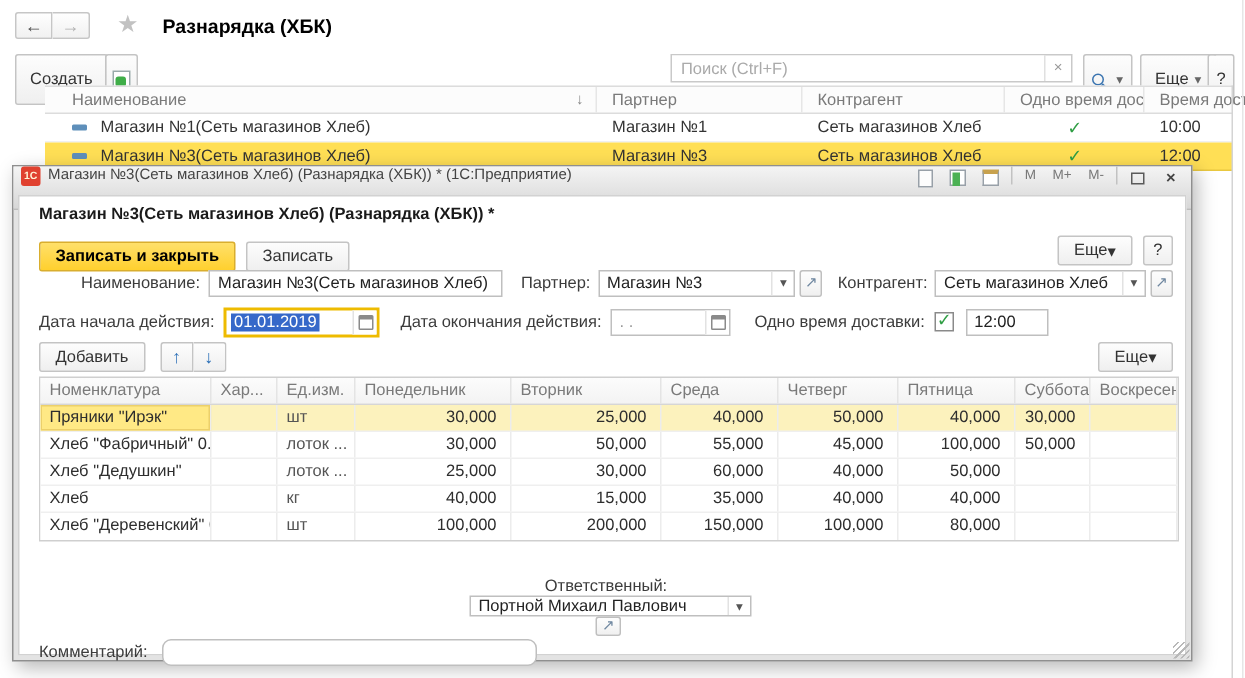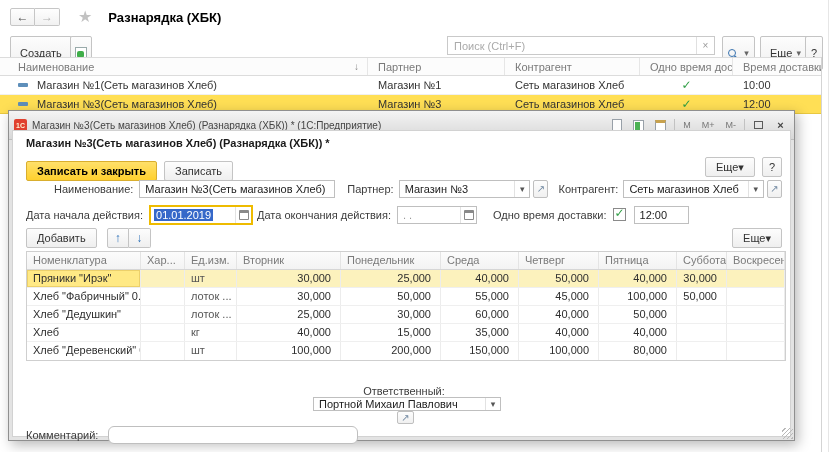--- a/index.html
+++ b/index.html
@@ -29,39 +29,39 @@
   .newdoc-ic::after { content:""; position:absolute; left:1px; bottom:1px; width:7px; height:7px; background:#3fae49; border-radius:2px; }
   .search { position:absolute; left:447px; top:2px; width:268px; height:19px; border:1px solid #c9c9c9; background:#fff; display:flex; }
   .search input { flex:1; border:none; outline:none; padding:0 6px; font:inherit; color:#444; }
   .search input::placeholder { color:#aaa; }
   .search .clear { width:18px; border-left:1px solid #e0e0e0; color:#999; display:flex; align-items:center; justify-content:center; font-size:10px; cursor:pointer; }
   .lens { width:8px; height:8px; border:1.5px solid #3a74b0; border-radius:50%; position:relative; }
   .lens::after { content:""; position:absolute; width:5px; height:1.5px; background:#3a74b0; transform:rotate(45deg); right:-4px; bottom:-2px; }
 
   
   .lcols { display:grid; grid-template-columns:368px 137px 135px 93px 89px; }
-  .list { position:absolute; left:0; top:57px; width:822px; }
+  .list { position:absolute; left:0; top:57px; width:822px;padding-left:30px; }
   .lheader { height:19px; background:#fcfcfc; border-top:1px solid #dcdcdc; border-bottom:1px solid #dcdcdc; color:#7a7a7a; }
   .lheader > div { display:flex; align-items:center; padding-left:10px; border-right:1px solid #e6e6e6; overflow:hidden; white-space:nowrap; cursor:pointer; }
   .lheader > div.first { padding-left:18px; }
   .sort-arrow { margin-left:auto; margin-right:8px; color:#888; font-size:10px; }
   .lrow { height:19px; align-items:center; background:#fff; border-bottom:1px solid #f0f0f0; cursor:pointer; }
   .lrow.selected { background:#ffdf55; border-bottom-color:#e9c840; }
   .lrow > span { padding-left:10px; white-space:nowrap; overflow:hidden; }
   .lrow .c-first { display:flex; align-items:center; gap:9px; padding-left:18px; }
   .dash { width:10px; height:4px; background:#5e8fba; border-radius:1px; flex:0 0 auto; }
   .c-check { text-align:center; padding-left:0 !important; color:#2f9e44; font-weight:bold; font-size:12px; }
   .gutter1 { position:absolute; left:821px; top:57px; width:1px; height:395px; background:#d4d4d4; }
   .gutter2 { position:absolute; left:828px; top:0; width:1px; height:452px; background:#e6e6e6; }
 
   
   .modal { position:absolute; left:8px; top:110px; width:787px; height:331px; background:#e3e3e3;
            border:1px solid #8f8f8f; box-shadow:3px 4px 12px rgba(0,0,0,.28); }
   .titlebar { height:29px; background:linear-gradient(#f4f4f4,#d7d7d7); border-bottom:1px solid #bdbdbd;
-              display:flex; align-items:center; padding:0 5px; gap:5px; }
+              display:flex; align-items:flex-start; padding:0 5px; gap:5px; }
   .logo1c { width:13px; height:13px; background:#e0412f; color:#fff3d6; font-size:7px; font-weight:bold;
             display:flex; align-items:center; justify-content:center; border-radius:2px; flex:0 0 auto; }
   .wtitle { font-size:10px; color:#444; white-space:nowrap; overflow:hidden; flex:1; }
   .ticon { width:17px; height:15px; display:flex; align-items:center; justify-content:center; cursor:pointer; }
   .t-doc { width:10px; height:12px; background:#fdfdfd; border:1px solid #98a0a8; }
   .t-sheet { width:11px; height:11px; background:#fff; border:1px solid #98a0a8; position:relative; }
   .t-sheet::after { content:""; position:absolute; left:1px; top:1px; width:5px; height:9px; background:#4cb154; }
   .t-cal { width:11px; height:11px; background:#fff; border:1px solid #98a0a8; border-top:3px solid #c8a24e; }
   .tsep { width:1px; height:12px; background:#c2c2c2; }
   .tM { font-size:9px; color:#777; padding:0 3px; cursor:pointer; }
@@ -280,21 +280,21 @@
     <div class="frow frow2">
       <span class="flabel">Дата начала действия:</span>
       <div class="datewrap" style="margin-left:6px;">
         <div class="datefield" style="width:84px;">
             <span class="sel-blue">01.01.2019</span>
           </div>
         <div class="calbtn">
             <i class="cal-ic"></i>
           </div>
       </div>
-      <span class="flabel" style="margin-left:4px;">Дата окончания действия:</span>
+      <span class="flabel" style="margin-left:14px;">Дата окончания действия:</span>
       <div class="field" style="width:80px; margin-left:6px; padding:0;">
         <span style="flex:1; padding:0 5px; color:#999;">.    .</span>
         <div class="calbtn" style="height:16px;">
             <i class="cal-ic"></i>
           </div>
       </div>
       <span class="flabel" style="margin-left:16px;">Одно время доставки:</span>
       <div class="checkbox" style="margin-left:6px;">
           <span class="mark">✓</span>
         </div>
@@ -321,22 +321,22 @@
         <span>Еще</span>
         <span class="dd-arrow">▾</span>
       </div>
     </div>
 
     <div class="grid">
       <div class="ghead gcols">
         <div>Номенклатура</div>
         <div>Хар...</div>
         <div>Ед.изм.</div>
+        <div>Понедельник</div>
         <div>Вторник</div>
-        <div>Понедельник</div>
         <div>Среда</div>
         <div>Четверг</div>
         <div>Пятница</div>
         <div>Суббота</div>
         <div>Воскресен...</div>
       </div>
       <div>
 
       <div class="grow gcols selected">
             <span class="gc cell-nom">Пряники "Ирэк"</span>

